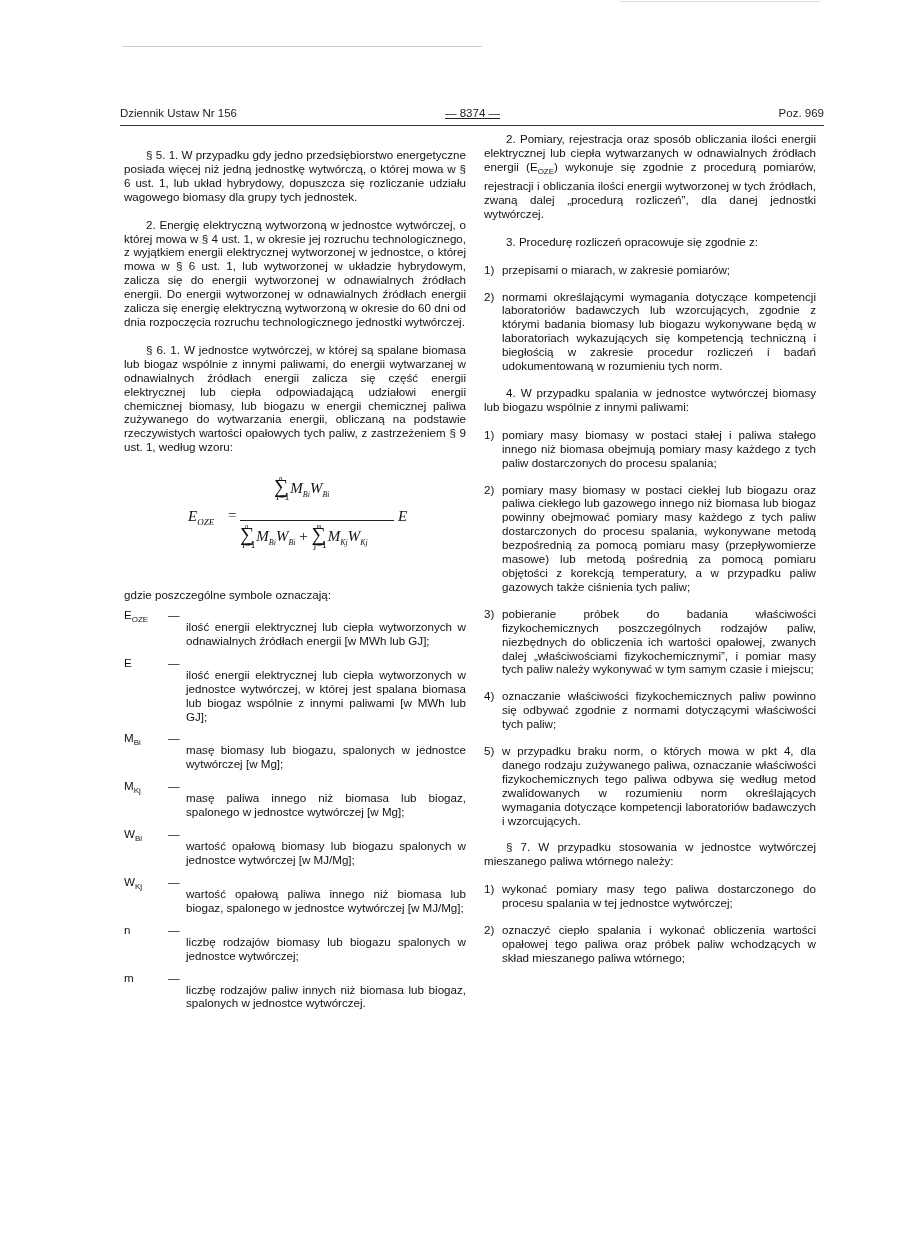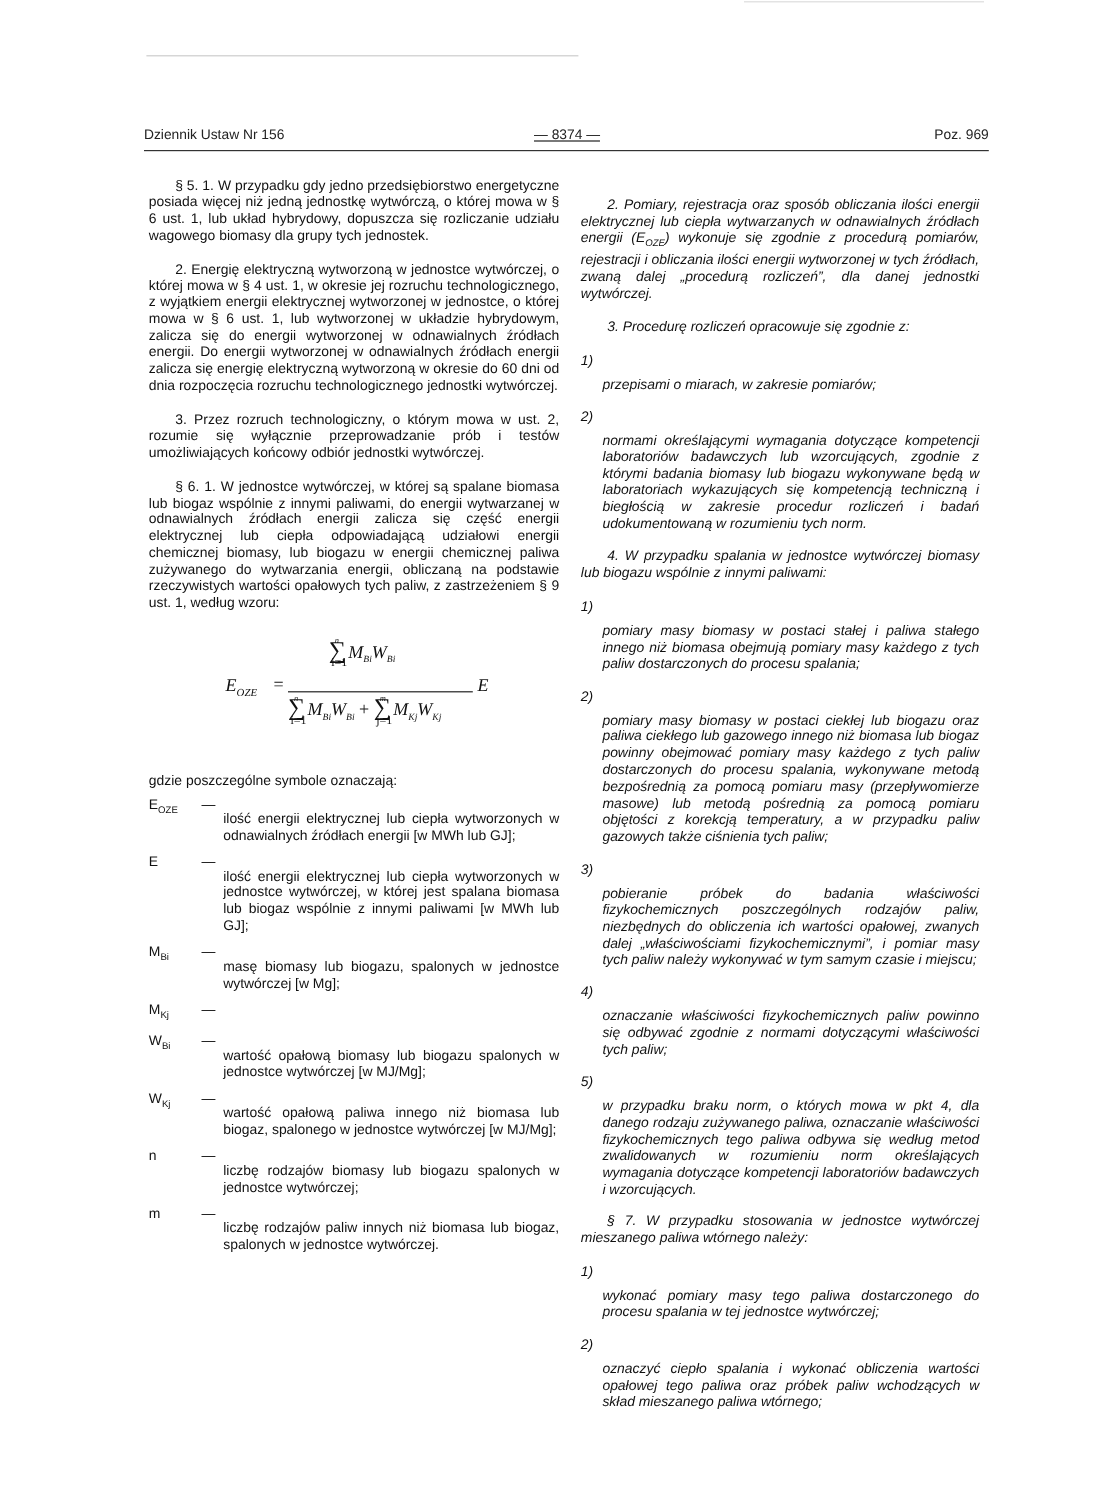--- a/index.html
+++ b/index.html
@@ -12,26 +12,26 @@
   .header {
     position: absolute; left: 120px; top: 107px; width: 704px; height: 16px;
     font-size: 11.5px; color: #222;
   }
   .header .left { position: absolute; left: 0; top: 0; }
   .header .center { position: absolute; left: 325px; top: 0; text-decoration: underline; }
   .header .right { position: absolute; right: 0; top: 0; margin-left: 16px; }
   .header-rule { position: absolute; left: 120px; top: 125px; width: 704px; height: 1px; background: #333; }
   .col { position: absolute; font-size: 11.6px; line-height: 13.9px; text-align: justify; }
   .col.left { left: 124px; top: 148px; width: 342px; }
-  .col.right { left: 484px; top: 164px; width: 332px; font-style: italic; }
+  .col.right { left: 484px; top: 132px; width: 332px; }
   .para { margin: 0 0 14px 0; text-indent: 22px; }
   .para.noindent { text-indent: 0; }
   .item { display: flex; margin: 0 0 13px 0; }
   .item .num { width: 18px; flex: 0 0 18px; text-align: left; }
-  .item .txt { flex: 1; text-align: justify; margin-top: 20px; }
+  .item .txt { flex: 1; text-align: justify; }
   .formula {
     position: relative; height: 110px; margin: 14px 0 10px 0;
     font-family: "Liberation Serif", serif; font-style: italic; font-size: 15px;
   }
   .formula .lhs { position: absolute; left: 64px; top: 42px; }
   .formula .lhs sub { font-size: 9px; }
   .formula .eq { position: absolute; left: 104px; top: 41px; font-style: normal; }
   .formula .bar { position: absolute; left: 116px; top: 52px; width: 154px; height: 1px; background: #222; }
   .formula .num-expr { position: absolute; left: 150px; top: 12px; }
   .formula .den-expr { position: absolute; left: 116px; top: 60px; }
@@ -55,21 +55,20 @@
 <div class="header">
   <span class="left">Dziennik Ustaw Nr 156</span>
   <span class="center">— 8374 —</span>
   <span class="right">Poz. 969</span>
 </div>
 <div class="header-rule"></div>
 
 <div class="col left">
   <p class="para">§ 5. 1. W przypadku gdy jedno przedsiębiorstwo energetyczne posiada więcej niż jedną jednostkę wytwórczą, o której mowa w § 6 ust. 1, lub układ hybrydowy, dopuszcza się rozliczanie udziału wagowego biomasy dla grupy tych jednostek.</p>
   <p class="para">2. Energię elektryczną wytworzoną w jednostce wytwórczej, o której mowa w § 4 ust. 1, w okresie jej rozruchu technologicznego, z wyjątkiem energii elektrycznej wytworzonej w jednostce, o której mowa w § 6 ust. 1, lub wytworzonej w układzie hybrydowym, zalicza się do energii wytworzonej w odnawialnych źródłach energii. Do energii wytworzonej w odnawialnych źródłach energii zalicza się energię elektryczną wytworzoną w okresie do 60 dni od dnia rozpoczęcia rozruchu technologicznego jednostki wytwórczej.</p>
-  <p class="para">3. Przez rozruch technologiczny, o którym mowa w ust. 2, rozumie się wyłącznie przeprowadzanie prób i testów umożliwiających końcowy odbiór jednostki wytwórczej.</p>
   <p class="para">§ 6. 1. W jednostce wytwórczej, w której są spalane biomasa lub biogaz wspólnie z innymi paliwami, do energii wytwarzanej w odnawialnych źródłach energii zalicza się część energii elektrycznej lub ciepła odpowiadającą udziałowi energii chemicznej biomasy, lub biogazu w energii chemicznej paliwa zużywanego do wytwarzania energii, obliczaną na podstawie rzeczywistych wartości opałowych tych paliw, z zastrzeżeniem § 9 ust. 1, według wzoru:</p>
 
   <div class="formula">
     <span class="lhs"><span>E</span><sub>OZE</sub></span>
     <span class="eq">=</span>
     <span class="num-expr">
       <span class="sigma"><span class="lim-top">n</span><span>∑</span><span class="lim-bot">i=1</span></span><span>M</span><sub>Bi</sub><span>W</span><sub>Bi</sub>
     </span>
     <div class="bar"></div>
     <span class="den-expr">
@@ -93,20 +92,21 @@
     <span class="txt">ilość energii elektrycznej lub ciepła wytworzonych w jednostce wytwórczej, w której jest spalana biomasa lub biogaz wspólnie z innymi paliwami [w MWh lub GJ];</span>
   </div>
   <div class="def">
     <span class="sym"><span>M</span><sub>Bi</sub></span>
     <span class="dash">—</span>
     <span class="txt">masę biomasy lub biogazu, spalonych w jednostce wytwórczej [w Mg];</span>
   </div>
   <div class="def">
     <span class="sym"><span>M</span><sub>Kj</sub></span>
     <span class="dash">—</span>
+    <span class="txt">masę paliwa innego niż biomasa lub biogaz, spalonego w jednostce wytwórczej [w Mg];</span>
   </div>
   <div class="def">
     <span class="sym"><span>W</span><sub>Bi</sub></span>
     <span class="dash">—</span>
     <span class="txt">wartość opałową biomasy lub biogazu spalonych w jednostce wytwórczej [w MJ/Mg];</span>
   </div>
   <div class="def">
     <span class="sym"><span>W</span><sub>Kj</sub></span>
     <span class="dash">—</span>
     <span class="txt">wartość opałową paliwa innego niż biomasa lub biogaz, spalonego w jednostce wytwórczej [w MJ/Mg];</span>

